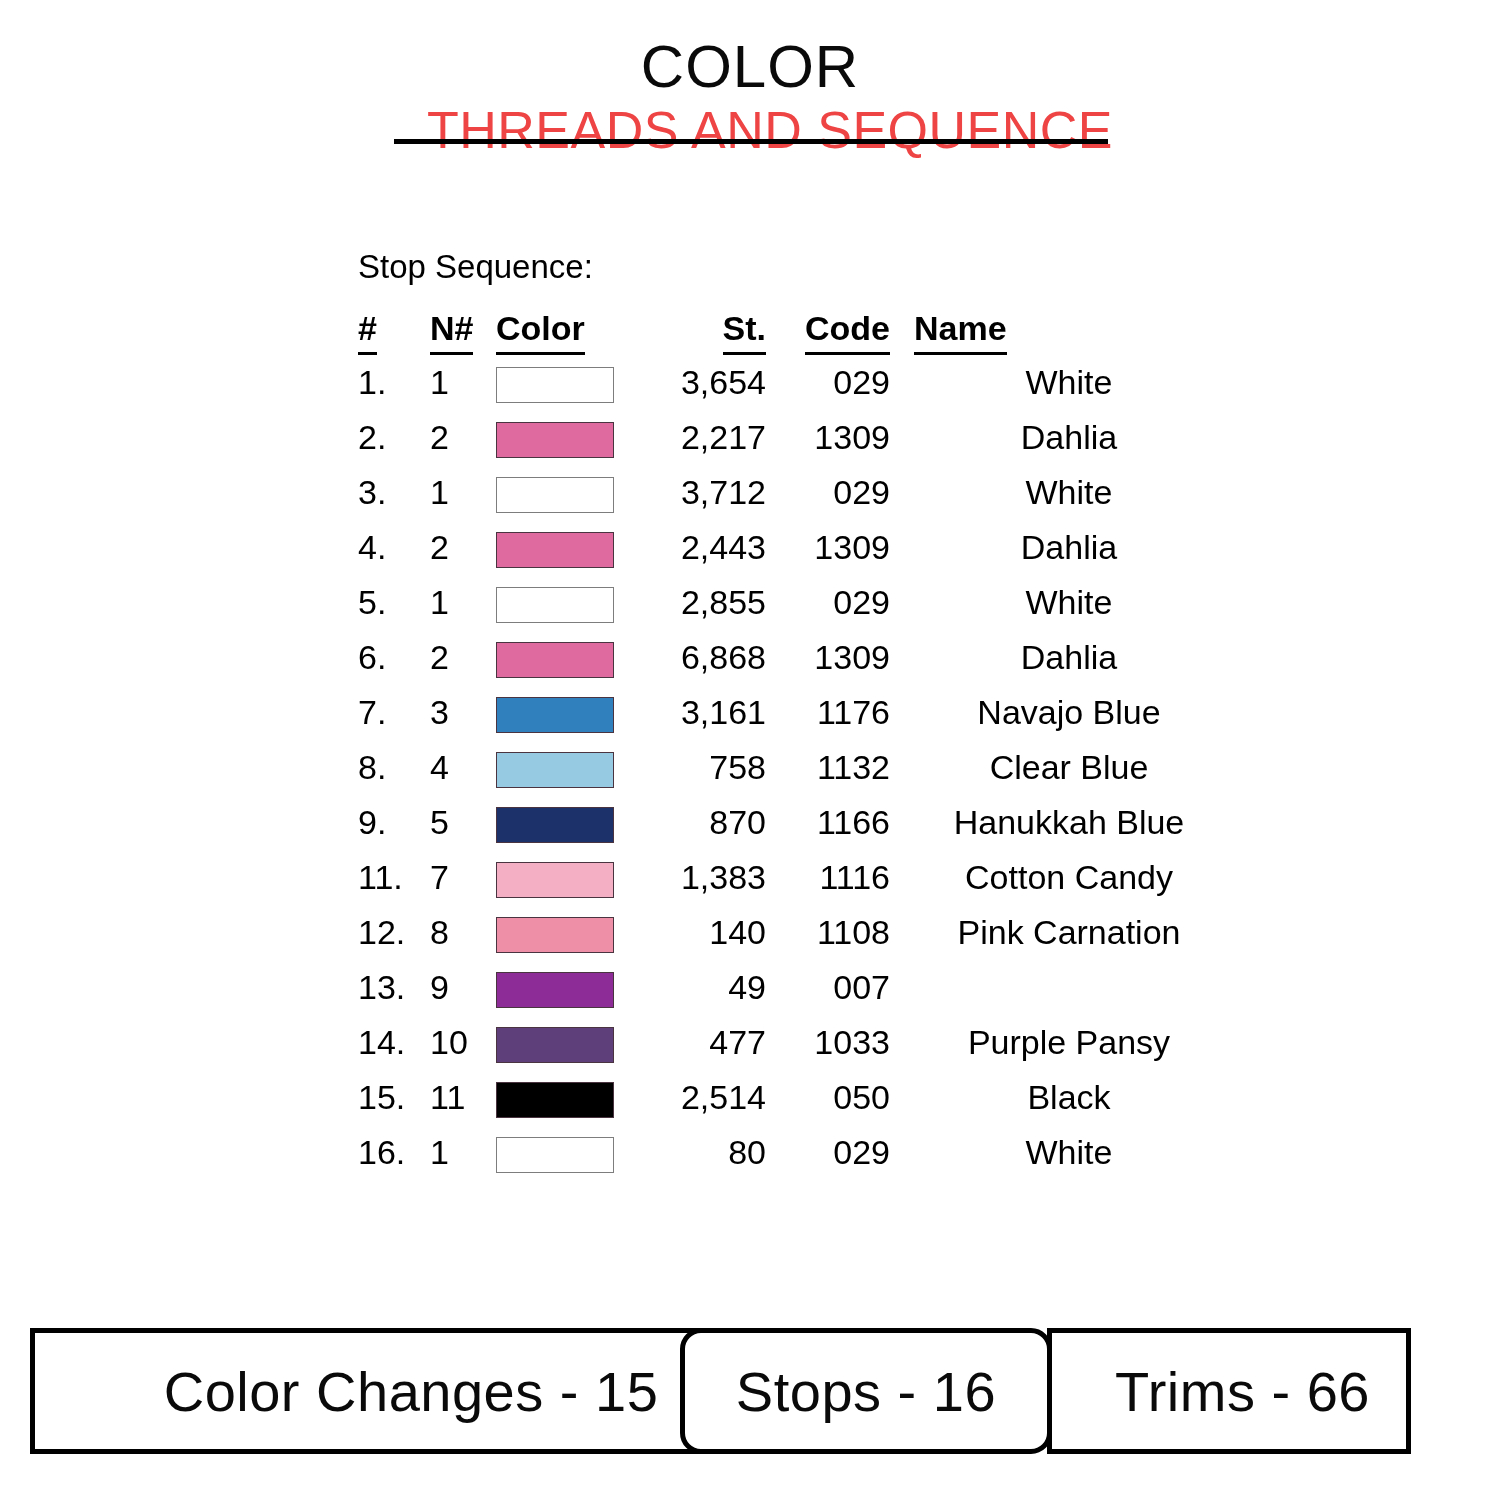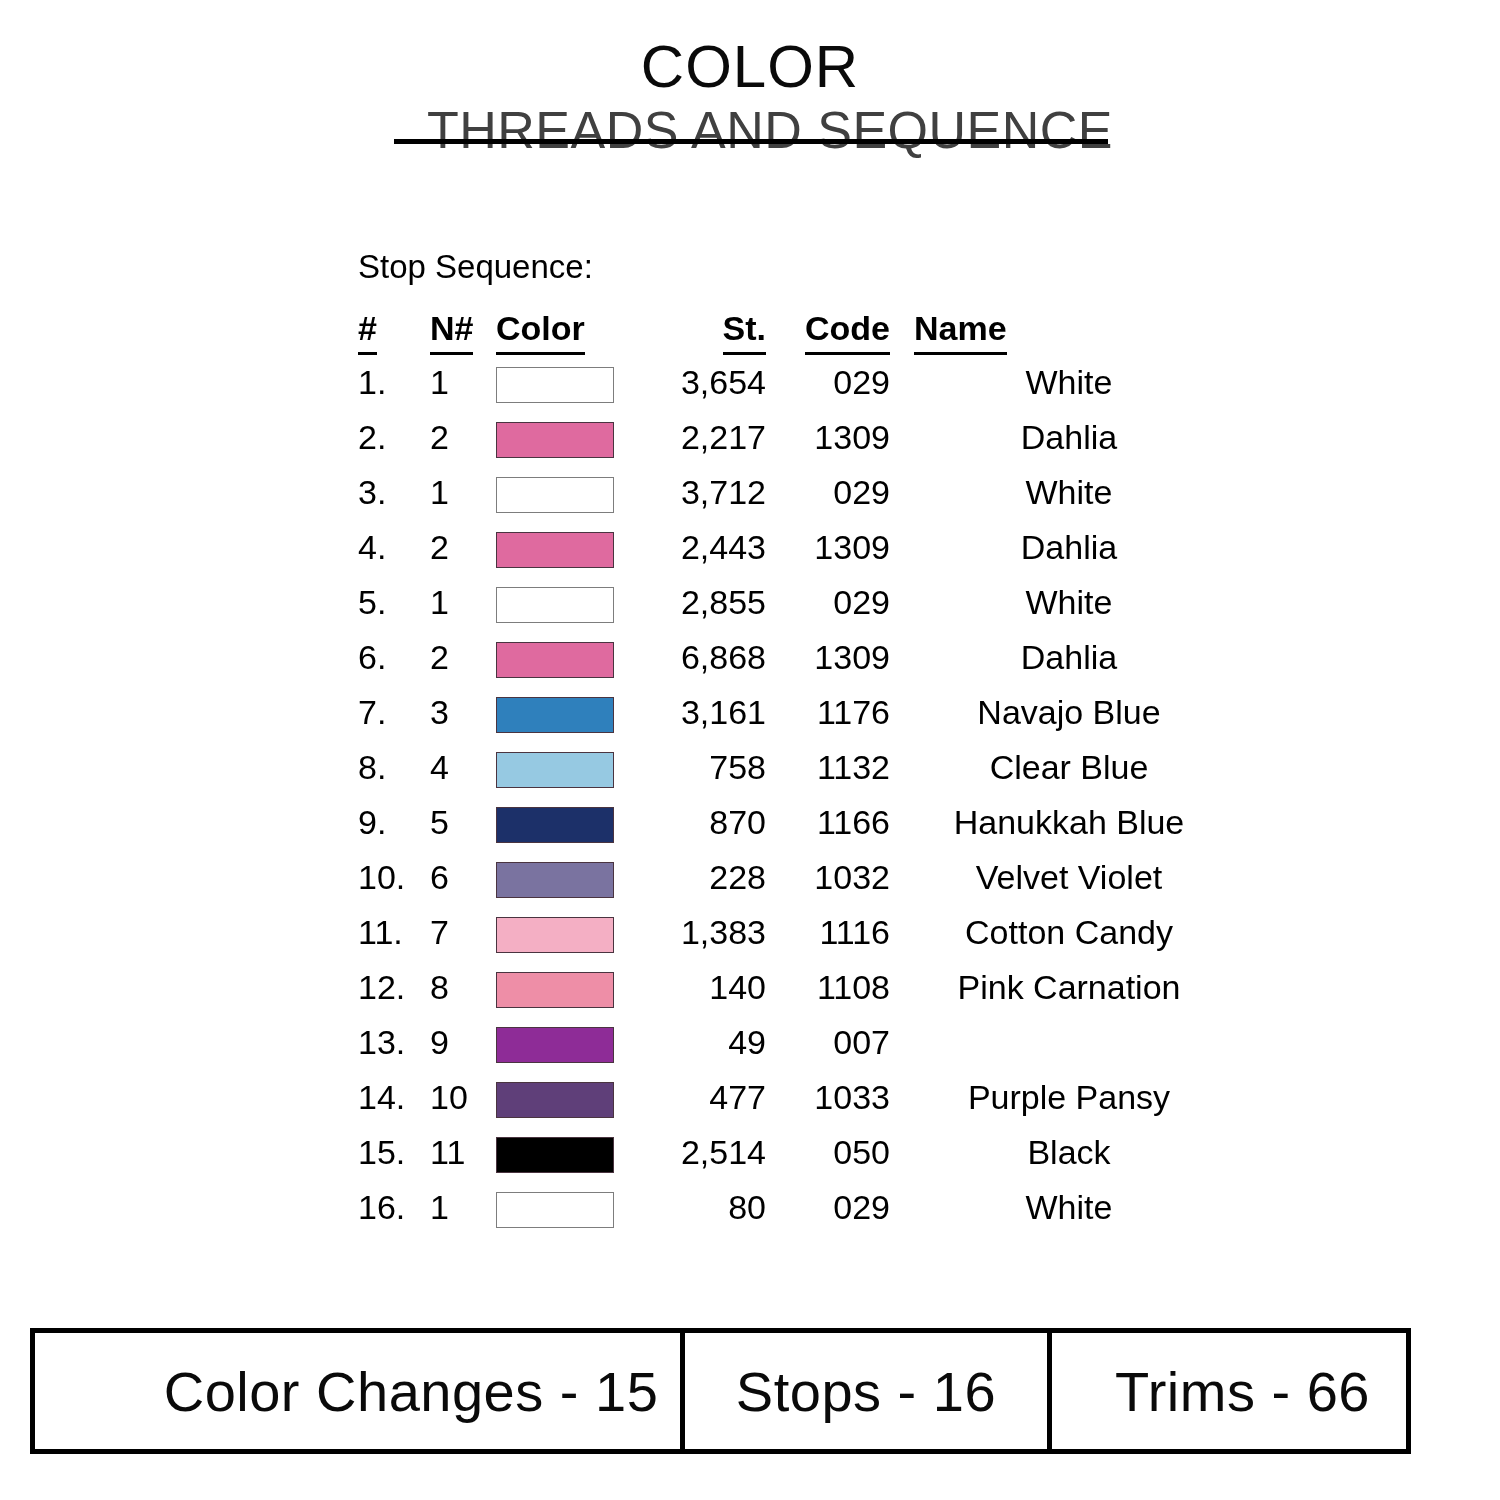--- a/index.html
+++ b/index.html
@@ -32,21 +32,21 @@
     letter-spacing: 1px;
     line-height: 1.02;
     color: #0a0a0a;
   }
   .title-sub {
     font-family: "Liberation Sans", sans-serif;
     font-size: 52px;
     font-weight: 300;
     letter-spacing: 0.5px;
     line-height: 1.12;
-    color: #404040;
+    color: #ef4444;
     margin-top: 4px;
     padding-left: 40px;
   }
   .title-rule {
     position: absolute;
     left: 394px;
     top: 139px;
     width: 714px;
     height: 5px;
     background: #000000;
@@ -141,21 +141,21 @@
   }
   .sum-box .sum-text {
     font-family: "Liberation Sans", sans-serif;
     font-size: 56px;
     font-weight: 300;
     letter-spacing: 0.5px;
     color: #0a0a0a;
     white-space: nowrap;
   }
   #box-changes { left: 30px;   width: 762px; }
-  #box-stops   { left: 680px;  width: 372px; }
+  #box-stops   { left: 680px;  width: 372px; border-radius: 21px; }
   #box-trims   { left: 1047px; width: 364px; padding-left: 27px; }
 </style>
 </head>
 <body>
 
 <div class="title-block">
   <div class="title-main">COLOR</div>
   <div class="title-sub">THREADS AND SEQUENCE</div>
 </div>
 <div class="title-rule"></div>
@@ -242,28 +242,20 @@
         </tr>
         <tr>
           <td class="col-idx">9.</td>
           <td class="col-n">5</td>
           <td class="col-sw"><span class="swatch dark-edge" style="background: rgb(28, 48, 105);"></span></td>
           <td class="col-st">870</td>
           <td class="col-code">1166</td>
           <td class="col-name">Hanukkah Blue</td>
         </tr>
         <tr>
-          <td class="col-idx">10.</td>
-          <td class="col-n">6</td>
-          <td class="col-sw"><span class="swatch dark-edge" style="background: rgb(122, 115, 160);"></span></td>
-          <td class="col-st">228</td>
-          <td class="col-code">1032</td>
-          <td class="col-name">Velvet Violet</td>
-        </tr>
-        <tr>
           <td class="col-idx">11.</td>
           <td class="col-n">7</td>
           <td class="col-sw"><span class="swatch dark-edge" style="background: rgb(244, 175, 196);"></span></td>
           <td class="col-st">1,383</td>
           <td class="col-code">1116</td>
           <td class="col-name">Cotton Candy</td>
         </tr>
         <tr>
           <td class="col-idx">12.</td>
           <td class="col-n">8</td>

